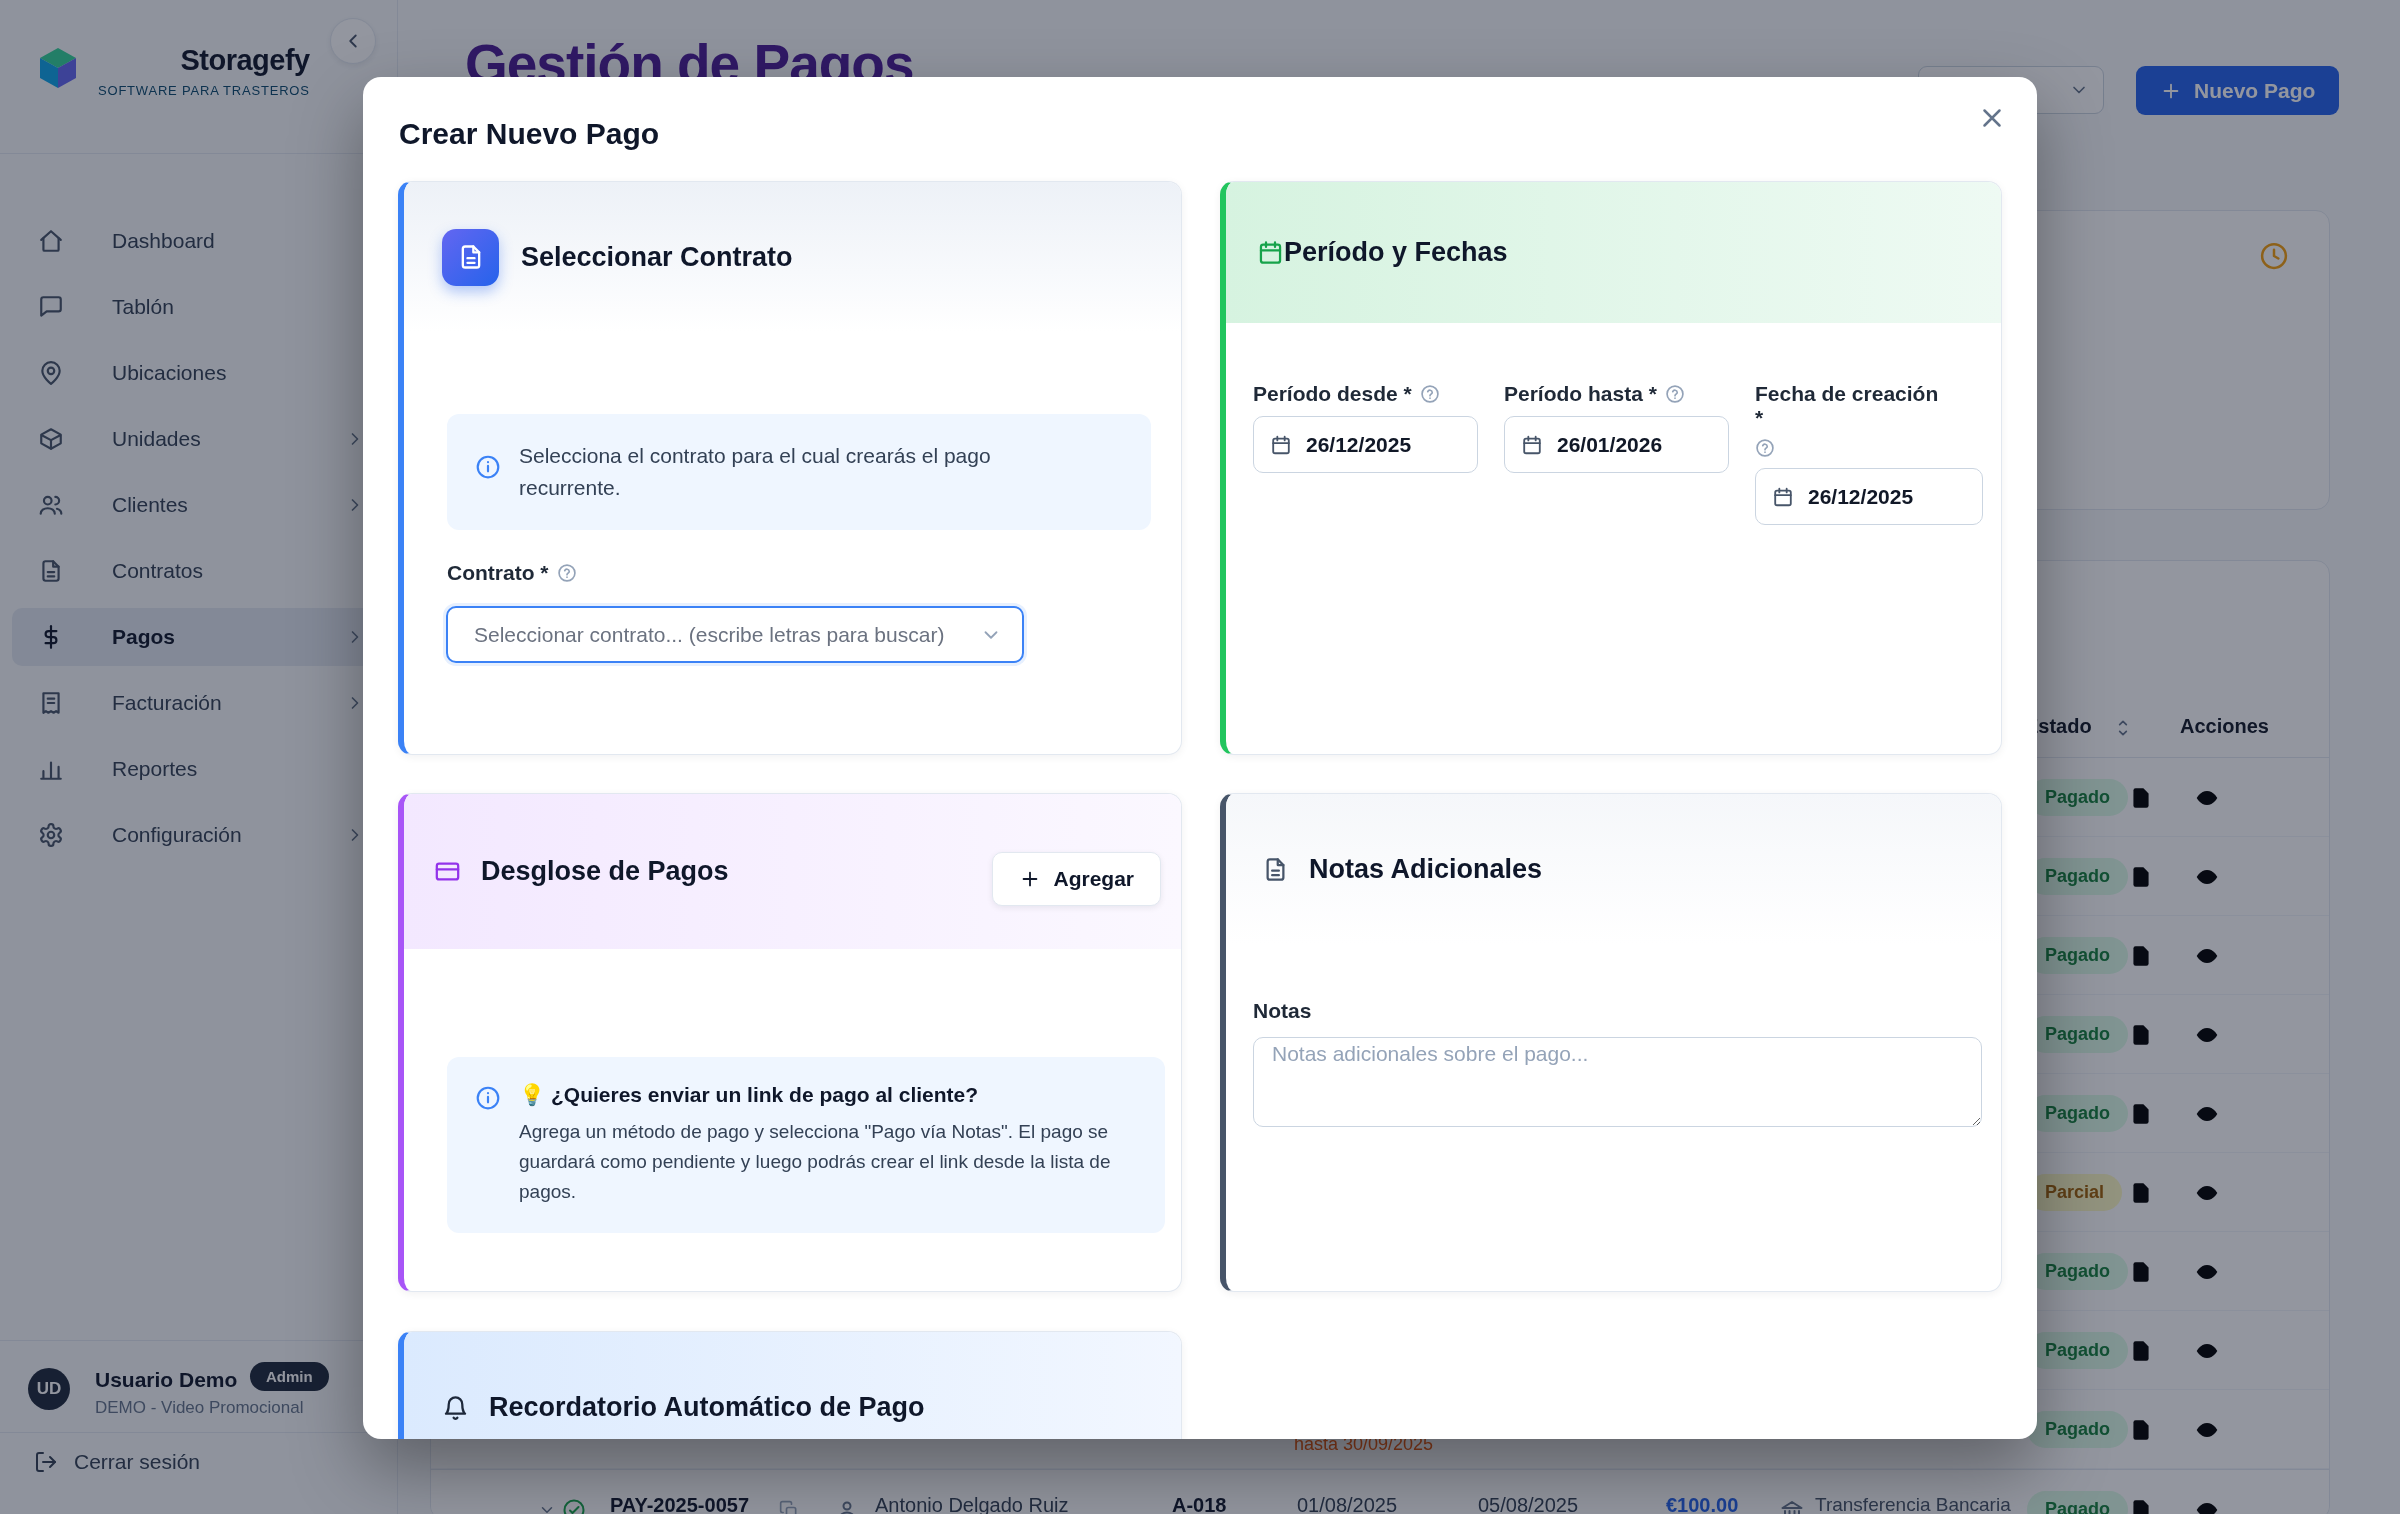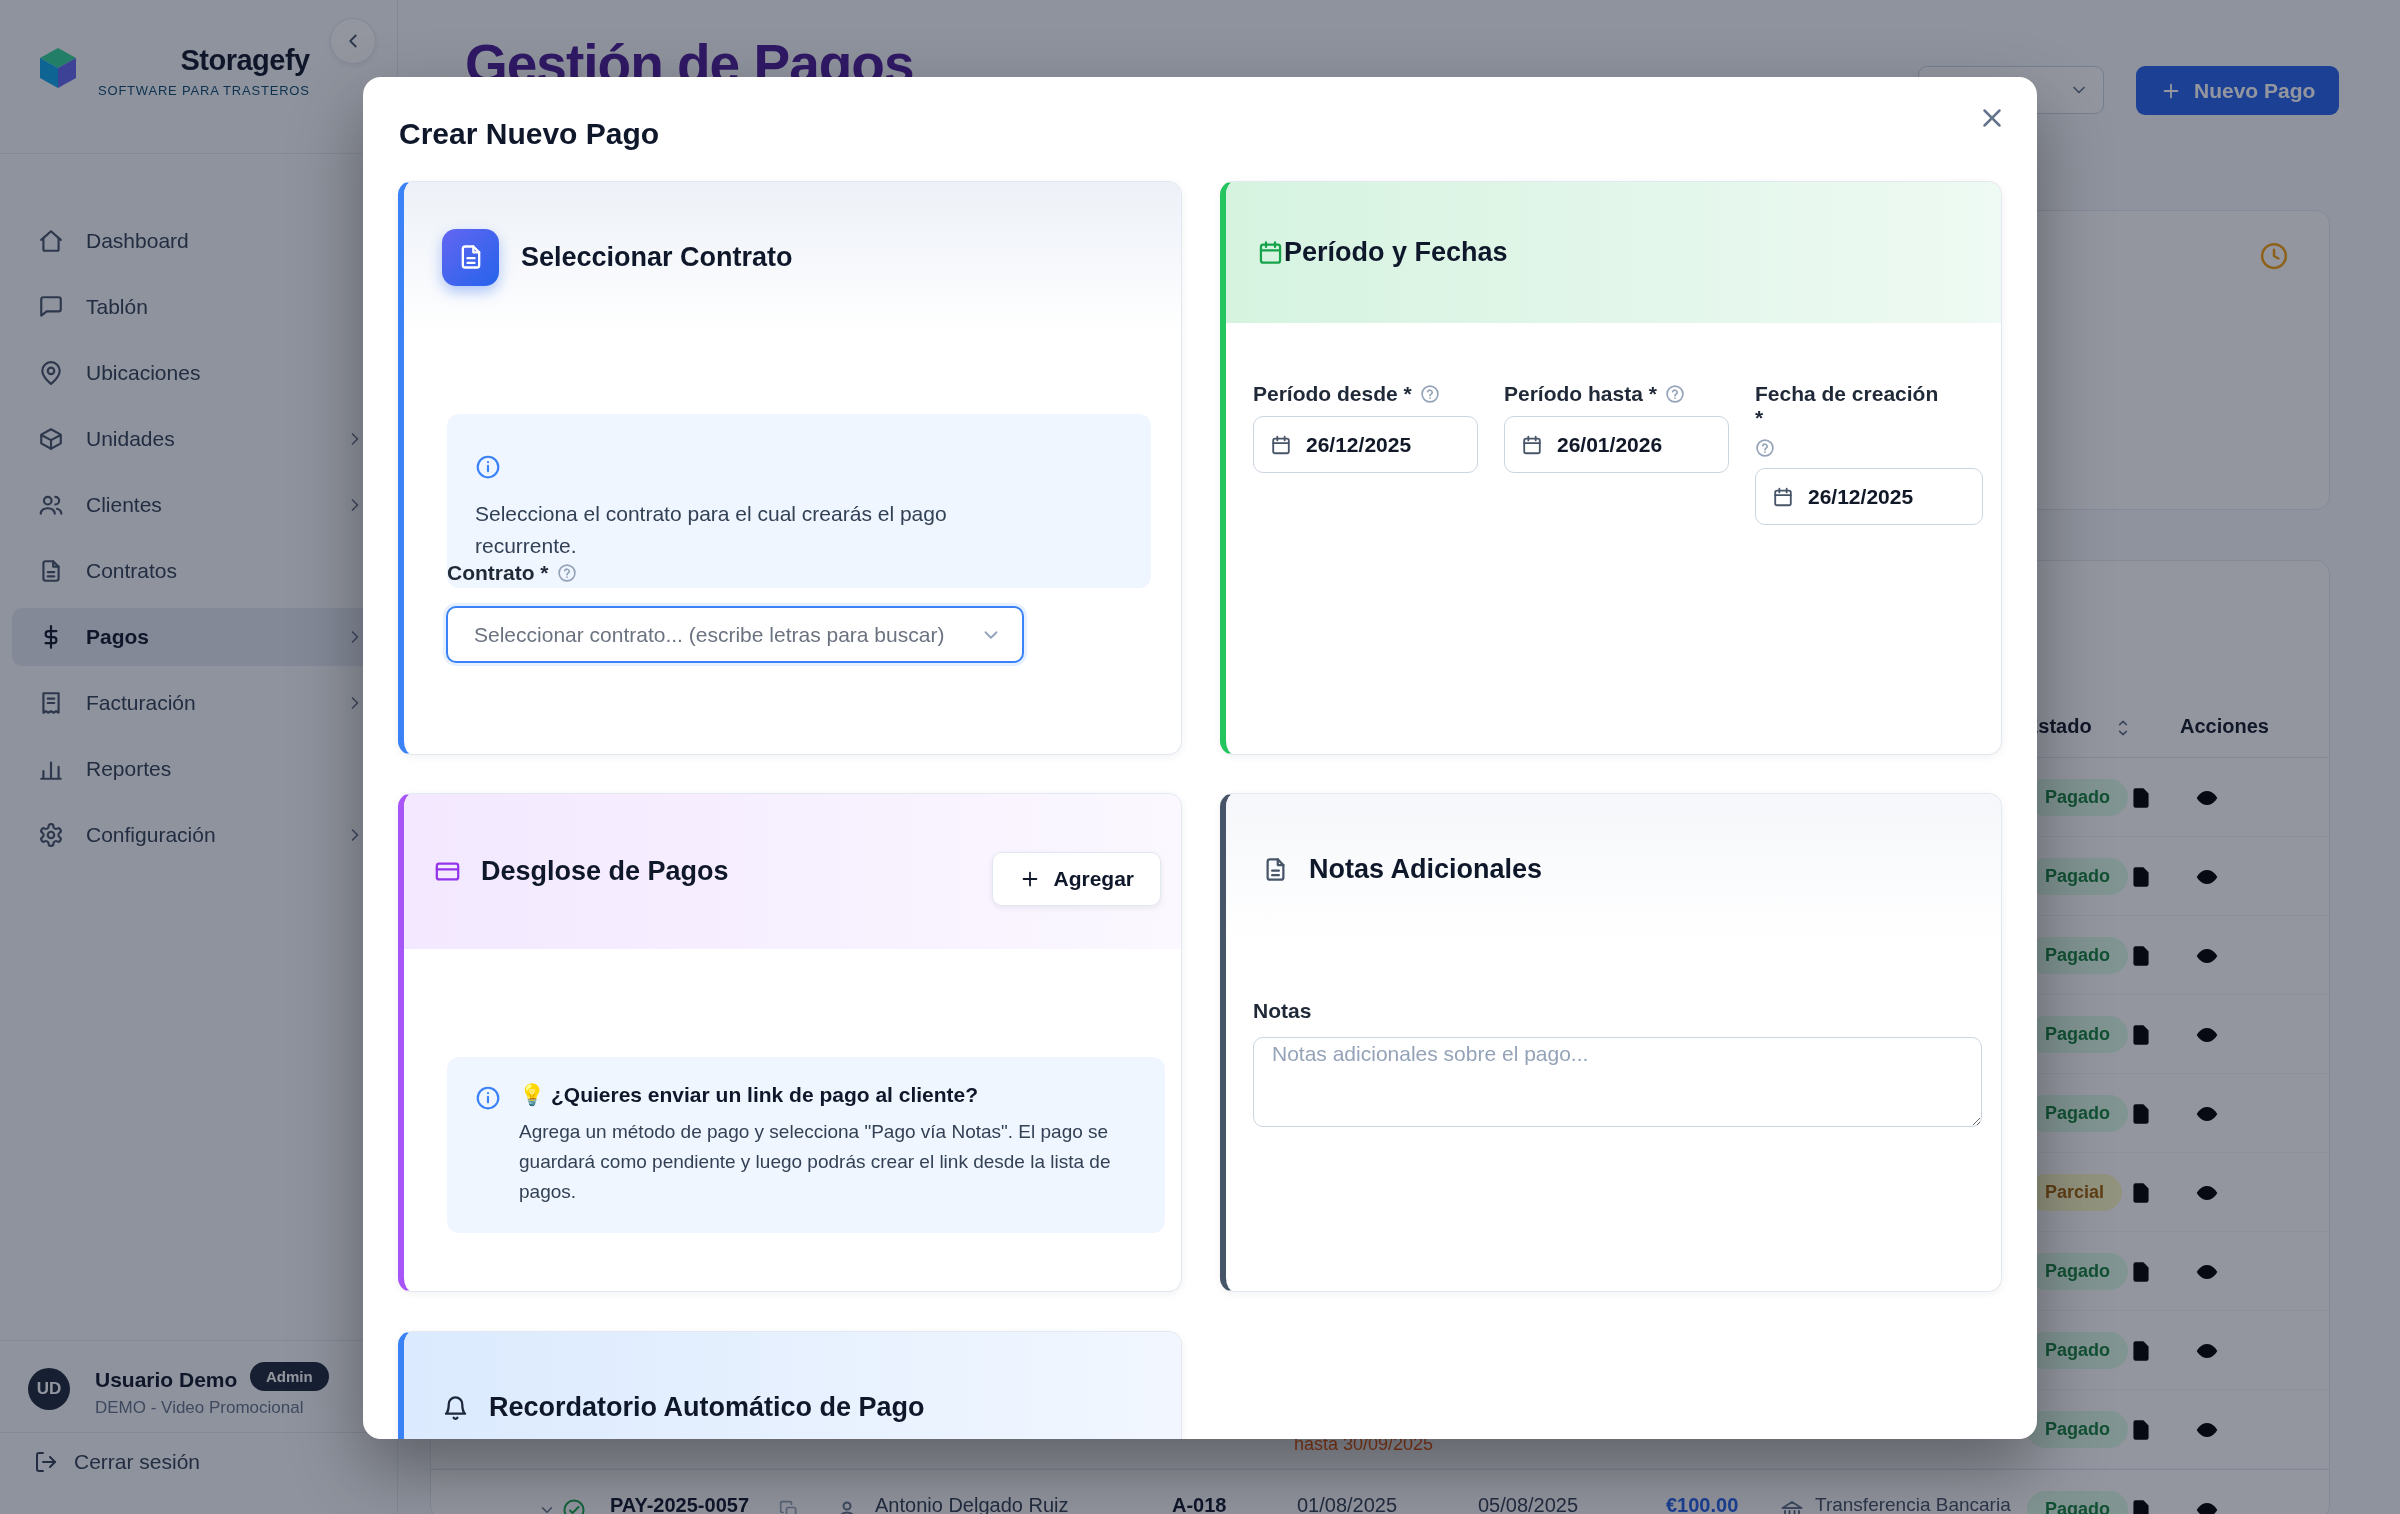--- a/index.html
+++ b/index.html
@@ -12,21 +12,21 @@
   .abs { position:absolute; }
 
   
   .sidebar { position:absolute; left:0; top:0; width:398px; height:1514px; background:#f8fafc; border-right:1px solid #e2e8f0; z-index:10; }
   .brand { position:absolute; left:34px; top:44px; display:flex; gap:16px; align-items:flex-start;text-align:right; }
   .brand-name { font-size:29px; font-weight:800; color:#0f172a; letter-spacing:-0.5px; }
   .brand-tag { font-size:13px; color:#0c4a6e; letter-spacing:0.8px; margin-top:6px; }
   .collapse-btn { position:absolute; left:330px; top:18px; width:46px; height:46px; border-radius:50%; background:#ffffff; border:1px solid #e2e8f0; box-shadow:0 2px 6px rgba(15,23,42,.08); display:flex; align-items:center; justify-content:center; color:#475569; z-index:12; }
   .side-div { position:absolute; left:0; right:0; height:1px; background:#e2e8f0; }
   .nav { position:absolute; left:12px; right:12px; top:212px; }
-  .nav-item { position:relative; height:58px; margin-bottom:8px; border-radius:10px; display:flex; align-items:center; padding:0 20px 0 26px; color:#334155; }
+  .nav-item { position:relative; height:58px; margin-bottom:8px; border-radius:10px; display:flex; align-items:center; padding:0 20px 0 26px; color:#334155;gap:26px; }
   .nav-item .lbl { font-size:21px; font-weight:500; margin-left:22px; }
   .nav-item .chev { margin-left:auto; color:#64748b; }
   .nav-item.active { background:#e2e8f0; }
   .nav-item.active .lbl { font-weight:600; color:#0f172a; }
   .avatar { position:absolute; left:28px; top:1368px; width:42px; height:42px; border-radius:50%; background:#1e293b; color:#fff; font-size:17px; font-weight:700; display:flex; align-items:center; justify-content:center; }
   .uname { position:absolute; left:95px; top:1368px; font-size:21px; font-weight:600; color:#0f172a; }
   .ubadge { position:absolute; left:250px; top:1362px; background:#1e293b; color:#fff; font-size:15px; font-weight:600; padding:6px 16px; border-radius:999px; }
   .usub { position:absolute; left:95px; top:1398px; font-size:17px; color:#64748b; }
   .logout { position:absolute; left:34px; top:1450px; display:flex; align-items:center; gap:16px; color:#334155; font-size:21px; font-weight:500; }
 
@@ -62,21 +62,21 @@
   .card-title { font-size:27px; font-weight:700; color:#0f172a; }
   .chead { display:flex; align-items:center; }
   .c1 .chead { height:150px; padding-left:38px; background:linear-gradient(180deg,#edf1f7 0%,#f7f9fc 60%,#ffffff 100%); gap:22px; }
   .icon-tile { width:57px; height:57px; border-radius:14px; background:linear-gradient(135deg,#6366f1,#2563eb); display:flex; align-items:center; justify-content:center; color:#fff; box-shadow:0 6px 14px rgba(37,99,235,.35); }
   .c2 .chead { height:141px; padding-left:31px; background:linear-gradient(90deg,#d6f3e0,#eefaf3); color:#16a34a; }
   .c3 .chead { height:155px; padding-left:30px; background:linear-gradient(90deg,#f3e8ff,#fbf8ff); gap:20px; color:#9333ea; }
   .c4 .chead { height:150px; padding-left:36px; background:linear-gradient(180deg,#f5f7fa,#ffffff); gap:20px; color:#475569; }
   .c5 .chead { height:150px; padding-left:38px; background:linear-gradient(90deg,#dbeafe,#f2f7ff); gap:20px; color:#1e3a8a; }
 
   .info-box { position:absolute; background:#eff6ff; border-radius:12px; display:flex; gap:18px; color:#334155; }
-  .c1 .info-box { left:43px; top:232px; width:704px; padding:26px 28px;flex-direction:column; }
+  .c1 .info-box { left:43px; top:232px; width:704px; padding:26px 28px; }
   .c1 .info-box .txt { font-size:21px; line-height:1.52; max-width:540px; }
   .field-label { display:flex; align-items:center; gap:8px; font-size:21px; font-weight:600; color:#1f2937; flex-wrap:wrap; }
   .help { color:#94a3b8; }
   .c1 .field-label { position:absolute; left:43px; top:379px; }
   .select { position:absolute; left:42px; top:424px; width:578px; height:57px; border:2px solid #3b82f6; border-radius:10px; background:#fff; display:flex; align-items:center; padding:0 20px; box-shadow:0 0 0 3px rgba(59,130,246,.12); }
   .select .ph { font-size:21px; color:#6b7280;margin-left:6px; }
   .select .chev { margin-left:auto; color:#94a3b8; }
 
   .fields { position:absolute; left:27px; top:200px; display:flex; gap:26px; }
   .field { display:flex; flex-direction:column; }

